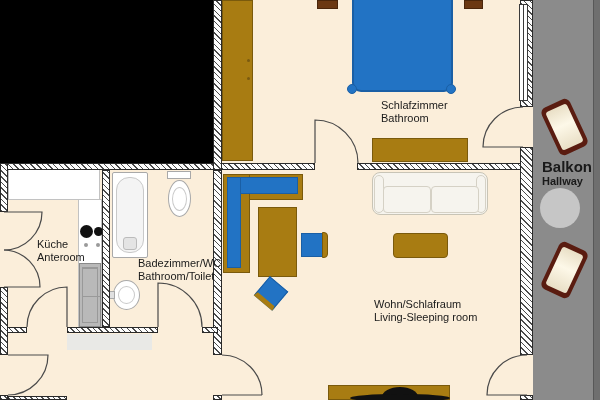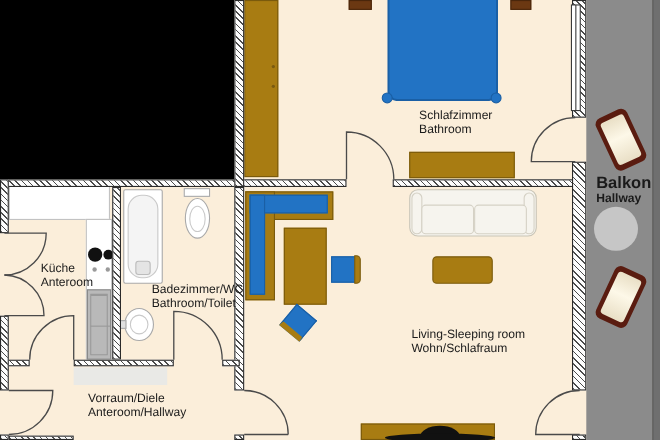--- a/index.html
+++ b/index.html
@@ -134,25 +134,21 @@
   </div>
   <div class="abs label" style="left:37px;top:238px;">
     <span>Küche</span>
     <span>Anteroom</span>
   </div>
   <div class="abs label" style="left:126px;top:257px;margin-left:12px;">
     <span>Badezimmer/WC</span>
     <span>Bathroom/Toilet</span>
   </div>
   <div class="abs label" style="left:374px;top:298px;">
+    <span>Wohn/Schlafraum</span>
     <span>Living-Sleeping room</span>
-    <span>Wohn/Schlafraum</span>
-  </div>
-  <div class="abs label" style="left:80px;top:356px;">
-    <span>Vorraum/Diele</span>
-    <span>Anteroom/Hallway</span>
   </div>
   <div class="abs label" style="left:542px;top:158px;font-weight:bold;">
     <span style="font-size:15px;line-height:17px;">Balkon</span>
     <span>Hallway</span>
   </div>
 
 </div>
 
 </body></html>

